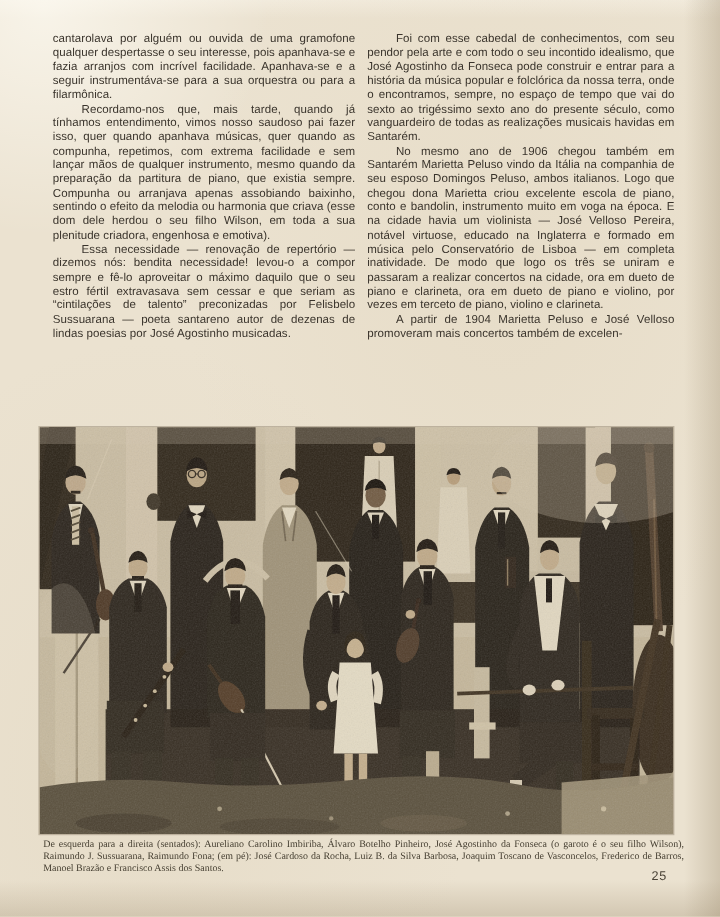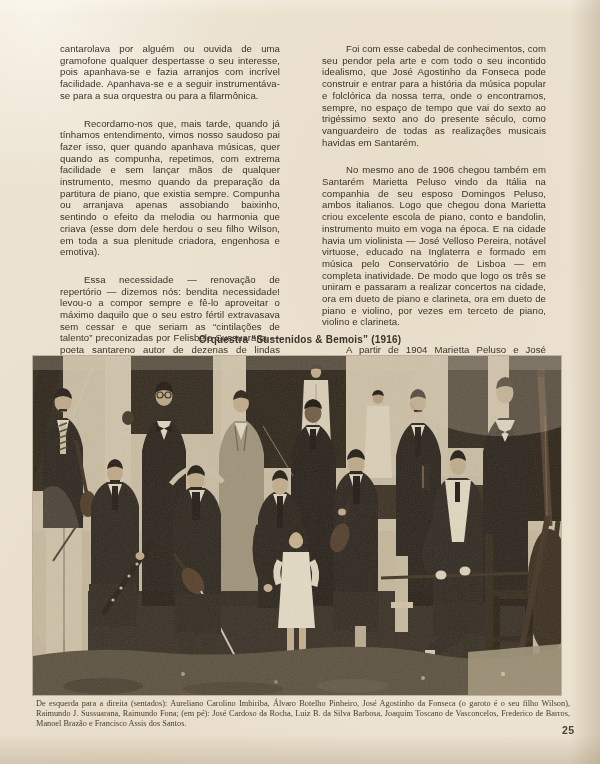--- a/index.html
+++ b/index.html
@@ -16,63 +16,62 @@
       radial-gradient(ellipse at 20% 85%, rgba(205,190,160,0.15), rgba(205,190,160,0) 40%),
       linear-gradient(to left, rgba(146,128,98,0.30), rgba(146,128,98,0) 5%),
       linear-gradient(to top, rgba(146,128,98,0.28), rgba(146,128,98,0) 4%),
       linear-gradient(to bottom, rgba(255,252,244,0.35), rgba(255,252,244,0) 2%),
       #ebe2d0;
   }
   .col{position:absolute;top:27px;}
   .col-left{left:44px;width:252px;}
   .col-right{left:306px;width:256px;}
   .col p{
-    margin:16px;font-size:9.6px;line-height:11.7px;text-align:justify;
+    margin:0;font-size:9.6px;line-height:11.7px;text-align:justify;
     color:#3a342c;text-indent:24px;letter-spacing:0.05px;
   }
   .col p.no-indent{text-indent:0;}
   .figure-title{
     position:absolute;top:334px;left:0;width:600px;text-align:center;
     font-size:10px;font-weight:bold;color:#3a342c;letter-spacing:0.2px;
   }
   .photo-frame{
     position:absolute;left:33px;top:356px;width:528px;height:339px;
     box-shadow:0 0 0 1px rgba(88,74,52,0.30), inset 0 0 6px rgba(240,232,214,0.8);
     background:#c6ba9f;
   }
   .photo-frame svg{display:block;width:100%;height:100%;}
   .photo-caption{
     position:absolute;left:36px;top:699px;width:534px;
     font-family:"Liberation Serif",serif;
     font-size:8.3px;line-height:9.9px;color:#46403485;
     color:#474033;text-align:justify;
   }
   .page-number{
-    position:absolute;left:562px;top:724px;
-    font-size:10.5px;font-weight:bold;color:#4a4336;letter-spacing:0.5px;text-align:right;
+    position:absolute;left:543px;top:724px;
+    font-size:10.5px;font-weight:normal;color:#4a4336;letter-spacing:0.5px;text-align:right;
   }
 </style>
 </head>
 <body>
 
 <div class="page">
 
   <div class="col col-left">
     <p class="no-indent">cantarolava por alguém ou ouvida de uma gramofone qualquer despertasse o seu interesse, pois apanhava-se e fazia arranjos com incrível facilidade. Apanhava-se e a seguir instrumentáva-se para a sua orquestra ou para a filarmônica.</p>
     <p>Recordamo-nos que, mais tarde, quando já tínhamos entendimento, vimos nosso saudoso pai fazer isso, quer quando apanhava músicas, quer quando as compunha, repetimos, com extrema facilidade e sem lançar mãos de qualquer instrumento, mesmo quando da preparação da partitura de piano, que existia sempre. Compunha ou arranjava apenas assobiando baixinho, sentindo o efeito da melodia ou harmonia que criava (esse dom dele herdou o seu filho Wilson, em toda a sua plenitude criadora, engenhosa e emotiva).</p>
     <p>Essa necessidade — renovação de repertório — dizemos nós: bendita necessidade! levou-o a compor sempre e fê-lo aproveitar o máximo daquilo que o seu estro fértil extravasava sem cessar e que seriam as “cintilações de talento” preconizadas por Felisbelo Sussuarana — poeta santareno autor de dezenas de lindas poesias por José Agostinho musicadas.</p>
   </div>
 
   <div class="col col-right">
     <p>Foi com esse cabedal de conhecimentos, com seu pendor pela arte e com todo o seu incontido idealismo, que José Agostinho da Fonseca pode construir e entrar para a história da música popular e folclórica da nossa terra, onde o encontramos, sempre, no espaço de tempo que vai do sexto ao trigéssimo sexto ano do presente século, como vanguardeiro de todas as realizações musicais havidas em Santarém.</p>
     <p>No mesmo ano de 1906 chegou também em Santarém Marietta Peluso vindo da Itália na companhia de seu esposo Domingos Peluso, ambos italianos. Logo que chegou dona Marietta criou excelente escola de piano, conto e bandolin, instrumento muito em voga na época. E na cidade havia um violinista — José Velloso Pereira, notável virtuose, educado na Inglaterra e formado em música pelo Conservatório de Lisboa — em completa inatividade. De modo que logo os três se uniram e passaram a realizar concertos na cidade, ora em dueto de piano e clarineta, ora em dueto de piano e violino, por vezes em terceto de piano, violino e clarineta.</p>
     <p>A partir de 1904 Marietta Peluso e José Velloso promoveram mais concertos também de excelen-</p>
   </div>
 
-  <div class="figure-title">Orquestra “Sustenidos &amp; Bemois” (1916)</div>
 
   <div class="photo-frame">
     <svg viewBox="0 0 528 339" preserveAspectRatio="none">
       <defs>
         <filter id="grain">
             <feTurbulence type="fractalNoise" baseFrequency="0.85" numOctaves="2"></feTurbulence>
             <feColorMatrix type="saturate" values="0"></feColorMatrix>
           </filter>
       </defs>
 

